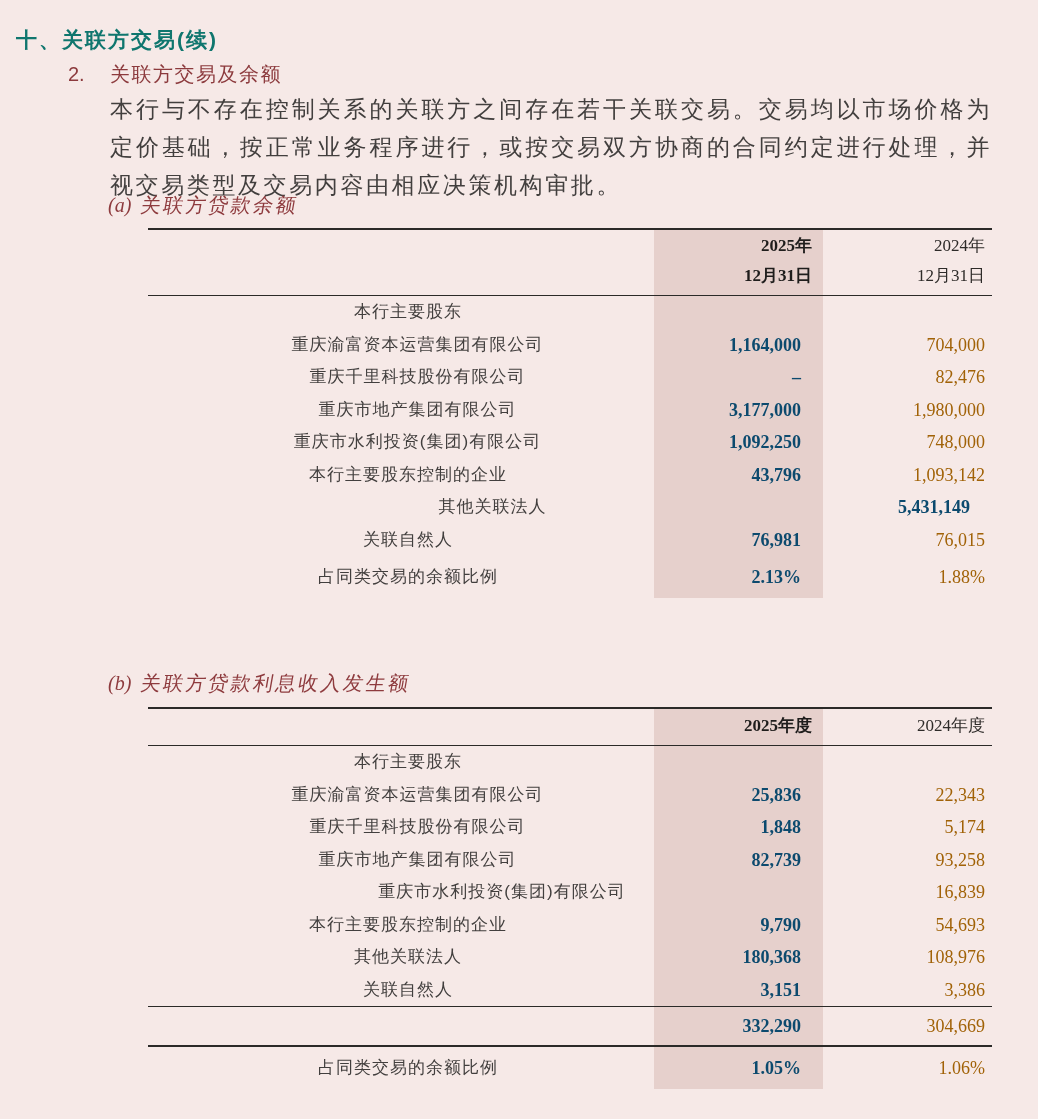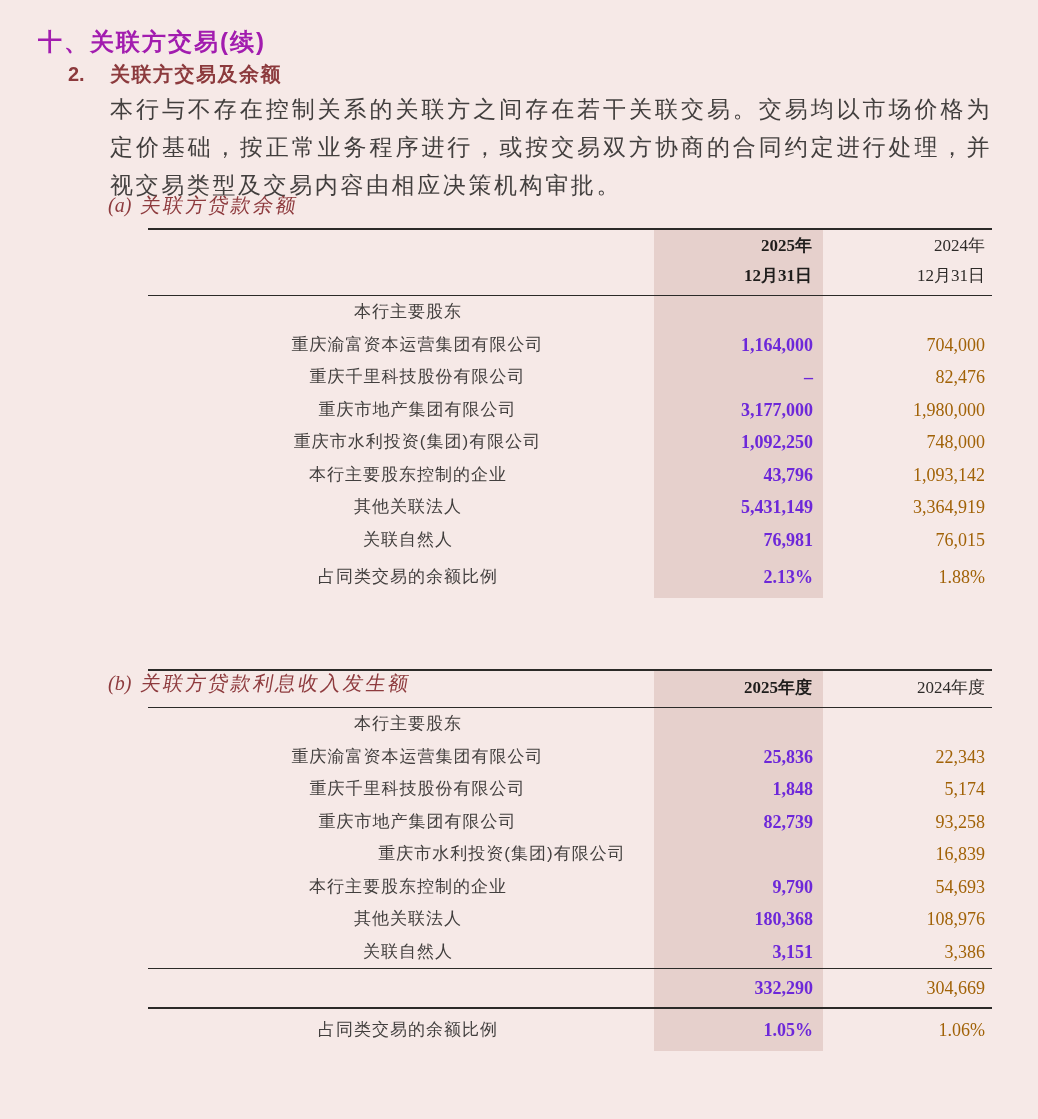--- a/index.html
+++ b/index.html
@@ -5,54 +5,54 @@
   html,body{margin:0;padding:0;}
   body{background:#f6e9e7;}
   .page{
     position:relative;width:1038px;height:1119px;overflow:hidden;
     background:#f6e9e7;
     font-family:"Liberation Sans","DejaVu Sans",sans-serif;
     color:#413e3d;
   }
   
   .main-title{
-    position:absolute;left:38px;top:26px;
-    font-size:24px;font-weight:700;letter-spacing:2px;color:#a21caf;
+    position:absolute;left:16px;top:26px;
+    font-size:21px;font-weight:700;letter-spacing:2px;color:#0f766e;
   }
   .sec-heading{
     position:absolute;left:68px;top:61px;
-    font-size:20px;font-weight:700;letter-spacing:1.5px;color:#8c3a3d;
+    font-size:20px;font-weight:400;letter-spacing:1.5px;color:#8c3a3d;
   }
   .sec-heading .sec-num{display:inline-block;width:42px;letter-spacing:0;}
   .intro{
     position:absolute;left:110px;top:90px;width:882px;
     font-size:23px;line-height:38px;letter-spacing:2.6px;
     text-align:justify;color:#423f3e;
   }
   
   .sub{position:absolute;font-size:20px;color:#8e3b3e;white-space:nowrap;}
   .sub-a{left:108px;top:192px;}
   .sub-b{left:108px;top:670px;}
   .sub .sub-lab{font-family:"Liberation Serif","DejaVu Serif",serif;font-style:italic;}
   .sub .sub-ttl{display:inline-block;margin-left:10px;letter-spacing:2.5px;transform:skewX(-10deg);}
   
   .fin{position:absolute;left:148px;width:844px;border-top:2.5px solid #2b2a28;}
   .fin-a{top:228px;}
-  .fin-b{top:669px;}
+  .fin-b{top:707px;}
   .hl{position:absolute;left:506px;width:169px;top:0;bottom:0;background:#e6d0cc;}
   .thead,.trow,.ttotal,.tratio{position:relative;z-index:1;display:flex;}
   .cell{box-sizing:border-box;}
   .lbl{flex:1;padding-left:14px;font-size:17px;letter-spacing:1px;color:#423f3e;text-align:center;}
   .lbl.ind{padding-left:33px;}
   .n25,.n24{
     width:169px;text-align:right;
     font-family:"Liberation Serif","DejaVu Serif",serif;
     font-size:18px;color:#a16207;
   }
-  .n25{padding-right:10px;font-weight:700;color:#6d28d9;text-align:right;}
+  .n25{padding-right:22px;font-weight:700;color:#0c4a6e;text-align:right;}
   .n24{padding-right:7px;}
   .thead{
     border-bottom:1.5px solid #2b2a28;box-sizing:border-box;
     align-items:flex-end;padding-bottom:4px;justify-content:flex-end;
   }
   .fin-a .thead{height:66px;}
   .fin-b .thead{height:37px;}
   .hcol{width:169px;text-align:right;
     font-family:"Liberation Serif","DejaVu Serif",serif;font-size:17px;}
   .hcol .h-line{line-height:30px;}
@@ -121,21 +121,20 @@
           <div class="cell n24">748,000</div>
         </div>
         <div class="trow">
           <div class="cell lbl">本行主要股东控制的企业</div>
           <div class="cell n25">43,796</div>
           <div class="cell n24">1,093,142</div>
         </div>
         <div class="trow">
           <div class="cell lbl">其他关联法人</div>
           <div class="cell n25">5,431,149</div>
-          <div class="cell n24">3,364,919</div>
         </div>
         <div class="trow">
           <div class="cell lbl">关联自然人</div>
           <div class="cell n25">76,981</div>
           <div class="cell n24">76,015</div>
         </div>
       </div>
     <div class="tratio">
       <div class="cell lbl">占同类交易的余额比例</div>
       <div class="cell n25">2.13%</div>

